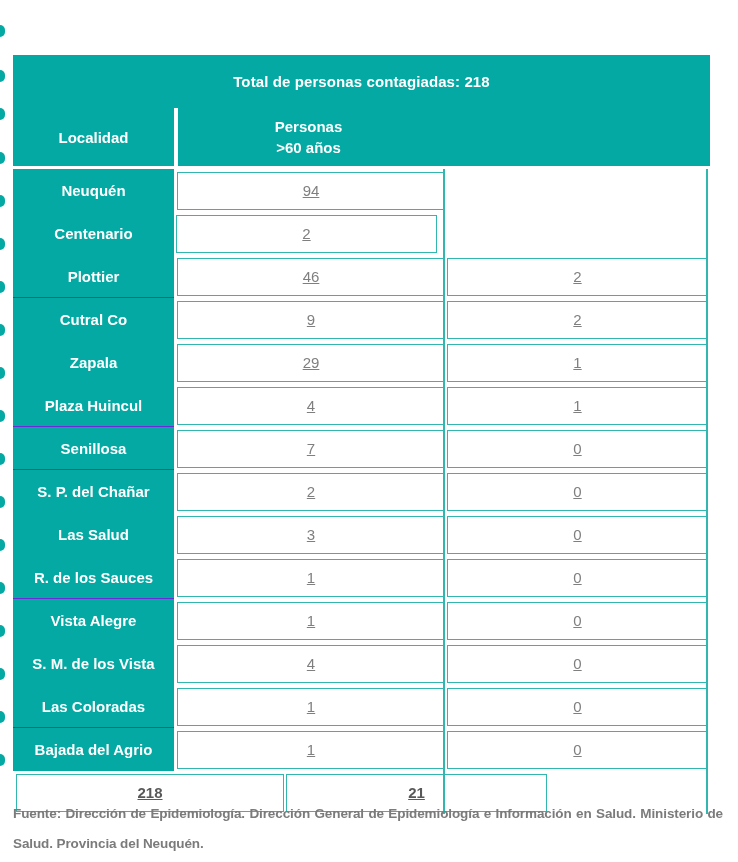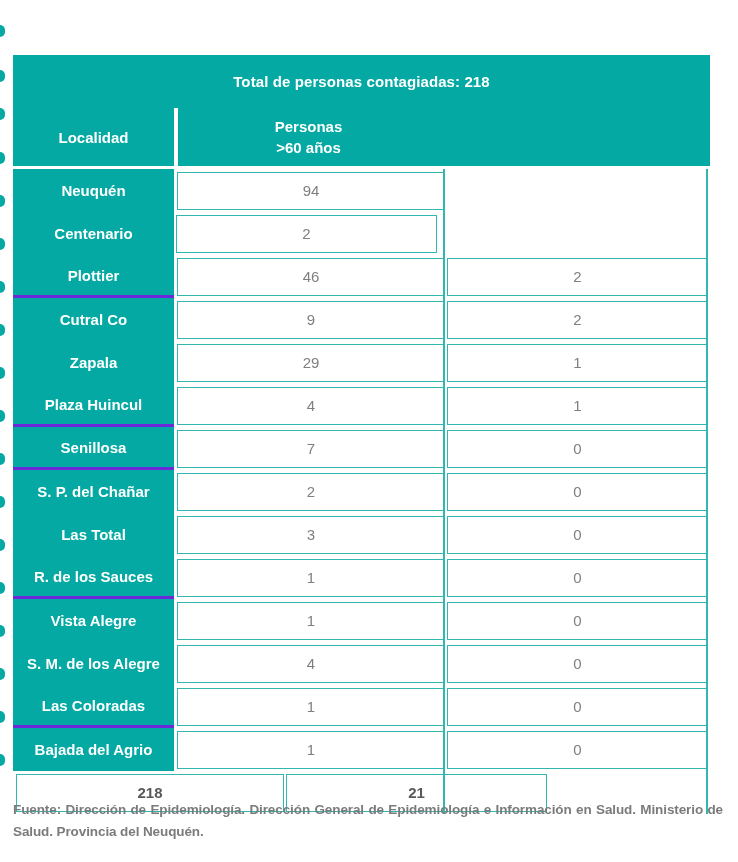--- a/index.html
+++ b/index.html
@@ -53,46 +53,46 @@
     margin-top: 3px;
   }
   .row { display: flex; height: 43px; }
   .loc-cell {
     width: 161px;
     background: var(--teal);
     color: #ffffff; font-weight: bold; font-size: 15px;
     display: flex; align-items: center; justify-content: center;
     text-align: center;
   }
-  .row.group-end .loc-cell { border-bottom: 3px solid #6d28d9; }
+  .row.group-end .loc-cell { border-bottom: 1px solid #6d28d9; }
   .val-cell {
     background: #ffffff;
     border: 1px solid var(--cell-border);
     color: var(--value-text);
     font-size: 15px;
     display: flex; align-items: center; justify-content: center;
-    margin-top: 2.5px; margin-bottom: 2.5px;
+    margin-top: 2.5px; margin-bottom: 2.5px; text-decoration: underline;
   }
   .val-cell.c-total { width: 268px; margin-left: 3px; }
   .val-cell.c-pers  { width: 261px; margin-left: 2px; }
   .row.grand .val-cell { color: var(--grand-text); font-weight: bold; }
   .vline {
     position: absolute; top: 0; bottom: 0; width: 2px;
     background: var(--cell-border);
   }
   .vline.mid   { left: 430px; }
   .vline.right { left: 693px; }
   .footer {
     position: absolute;
     left: 13px; top: 799px;
     width: 710px;
     color: var(--footer-text);
     font-weight: bold;
     font-size: 13.5px;
-    line-height: 22px;
+    line-height: 30px;
     text-align: justify;
     letter-spacing: -0.1px;
   }
   .frag {
     position: absolute;
     left: 0; width: 5px; height: 12px;
     background: var(--teal);
     border-radius: 0 6px 6px 0;
   }
 </style>
@@ -146,36 +146,36 @@
         <div class="loc-cell">Senillosa</div>
         <div class="val-cell c-total">7</div>
         <div class="val-cell c-pers">0</div>
       </div>
       <div class="row">
         <div class="loc-cell">S. P. del Chañar</div>
         <div class="val-cell c-total">2</div>
         <div class="val-cell c-pers">0</div>
       </div>
       <div class="row">
-        <div class="loc-cell">Las Total</div>
+        <div class="loc-cell">Las Salud</div>
         <div class="val-cell c-total">3</div>
         <div class="val-cell c-pers">0</div>
       </div>
       <div class="row group-end">
         <div class="loc-cell">R. de los Sauces</div>
         <div class="val-cell c-total">1</div>
         <div class="val-cell c-pers">0</div>
       </div>
       <div class="row">
         <div class="loc-cell">Vista Alegre</div>
         <div class="val-cell c-total">1</div>
         <div class="val-cell c-pers">0</div>
       </div>
       <div class="row">
-        <div class="loc-cell">S. M. de los Alegre</div>
+        <div class="loc-cell">S. M. de los Vista</div>
         <div class="val-cell c-total">4</div>
         <div class="val-cell c-pers">0</div>
       </div>
       <div class="row group-end">
         <div class="loc-cell">Las Coloradas</div>
         <div class="val-cell c-total">1</div>
         <div class="val-cell c-pers">0</div>
       </div>
       <div class="row">
         <div class="loc-cell">Bajada del Agrio</div>

